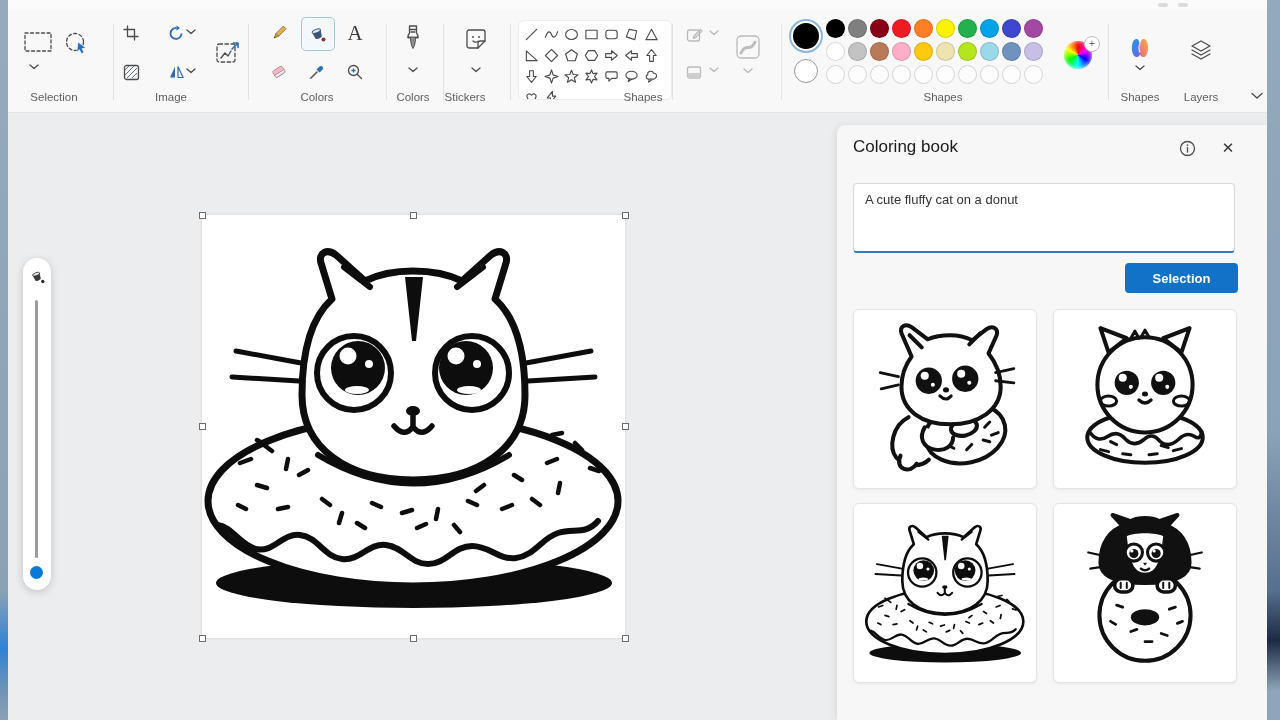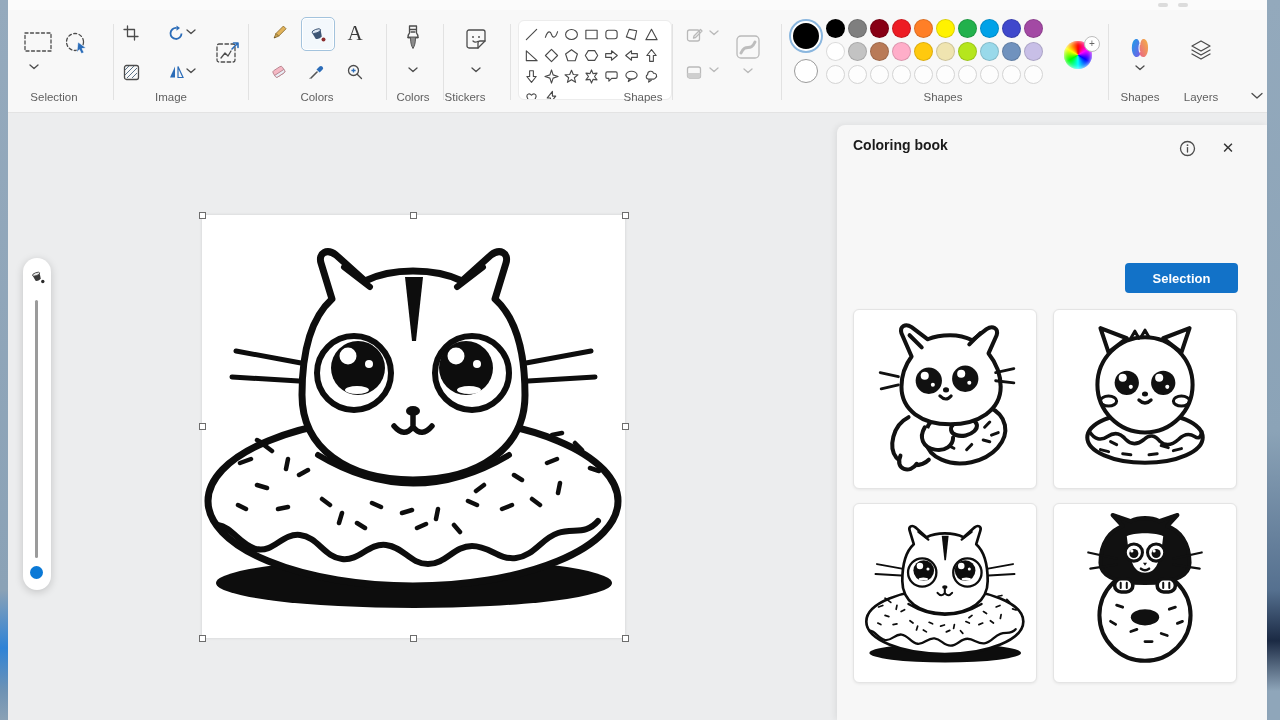--- a/index.html
+++ b/index.html
@@ -42,21 +42,21 @@
   #canvas{left:202px;top:215px;width:423px;height:423px;background:#fff;box-shadow:0 0 3px rgba(0,0,0,.12);}
   .handle{position:absolute;width:7px;height:7px;background:#fff;border:1.5px solid #6d6d6d;box-sizing:border-box;}
   
   #slider-panel{left:23px;top:258px;width:28px;height:332px;background:#fff;border-radius:14px;
     box-shadow:0 2px 8px rgba(0,0,0,.18);}
   #slider-track{left:12px;top:42px;width:3px;height:258px;background:#9b9b9b;border-radius:2px;}
   #slider-thumb{left:7px;top:308px;width:13px;height:13px;border-radius:50%;background:var(--sel-blue);}
   
   #panel{left:837px;top:125px;width:430px;height:595px;background:#f7f7f7;border-radius:8px 0 0 0;
     box-shadow:-2px 0 6px rgba(0,0,0,.07);}
-  #panel-title{left:16px;top:12px;font-size:14px;font-weight:700;color:#1b1b1b;}
+  #panel-title{left:16px;top:12px;font-size:17px;font-weight:400;color:#1b1b1b;}
   #prompt-box{left:16px;top:58px;width:382px;height:70px;background:#fff;border:1px solid #d8d8d8;
     border-bottom:2px solid var(--underline);border-radius:4px;box-sizing:border-box;}
   #prompt-text{position:absolute;left:11px;top:8px;font-size:13px;color:#333;}
   #generate-btn{left:288px;top:138px;width:113px;height:30px;background:var(--btn-blue);color:#fff;
     font-size:13px;font-weight:600;border-radius:4px;display:flex;align-items:center;justify-content:center;}
   #thumbs{left:16px;top:184px;width:400px;display:grid;grid-template-columns:184px 184px;
     grid-auto-rows:180px;column-gap:16px;row-gap:14px;}
   .thumb{background:#fff;border:1px solid #e4e4e4;border-radius:6px;box-shadow:0 1px 3px rgba(0,0,0,.07);
     display:flex;align-items:center;justify-content:center;overflow:hidden;}
   .thumb svg{width:162px;height:162px;}
@@ -509,20 +509,23 @@
   <div class="abs btn" style="left:339px;top:12px;width:22px;height:22px">
     <svg width="17" height="17">
       <circle cx="8.5" cy="8.5" r="7" class="ic" stroke="#565656"></circle>
       <path d="M8.5 7.6 V12" class="ic" stroke="#565656"></path>
       <circle cx="8.5" cy="5.2" r=".9" fill="#565656"></circle>
     </svg>
   </div>
   <div class="abs btn" style="left:380px;top:12px;width:22px;height:22px">
     <span id="close-icon">✕</span>
   </div>
+  <div class="abs" id="prompt-box">
+    <span id="prompt-text">A cute fluffy cat on a donut</span>
+  </div>
   <div class="abs" id="generate-btn">Selection</div>
   <div class="abs" id="thumbs">
       <div class="thumb">
         <svg viewBox="0 0 160 160">
 <g fill="none" stroke="#111" stroke-width="4" stroke-linecap="round" stroke-linejoin="round">
 <path d="M44 98 C28 106 24 128 32 138 C40 147 56 148 64 140" fill="#fff"></path>
 <path d="M36 136 C30 150 46 154 52 144" fill="#fff"></path>
 <g transform="rotate(-12 100 114)">
 <ellipse cx="100" cy="114" rx="40" ry="29" fill="#fff"></ellipse>
 <ellipse cx="100" cy="108" rx="13" ry="8" fill="#fff"></ellipse>

